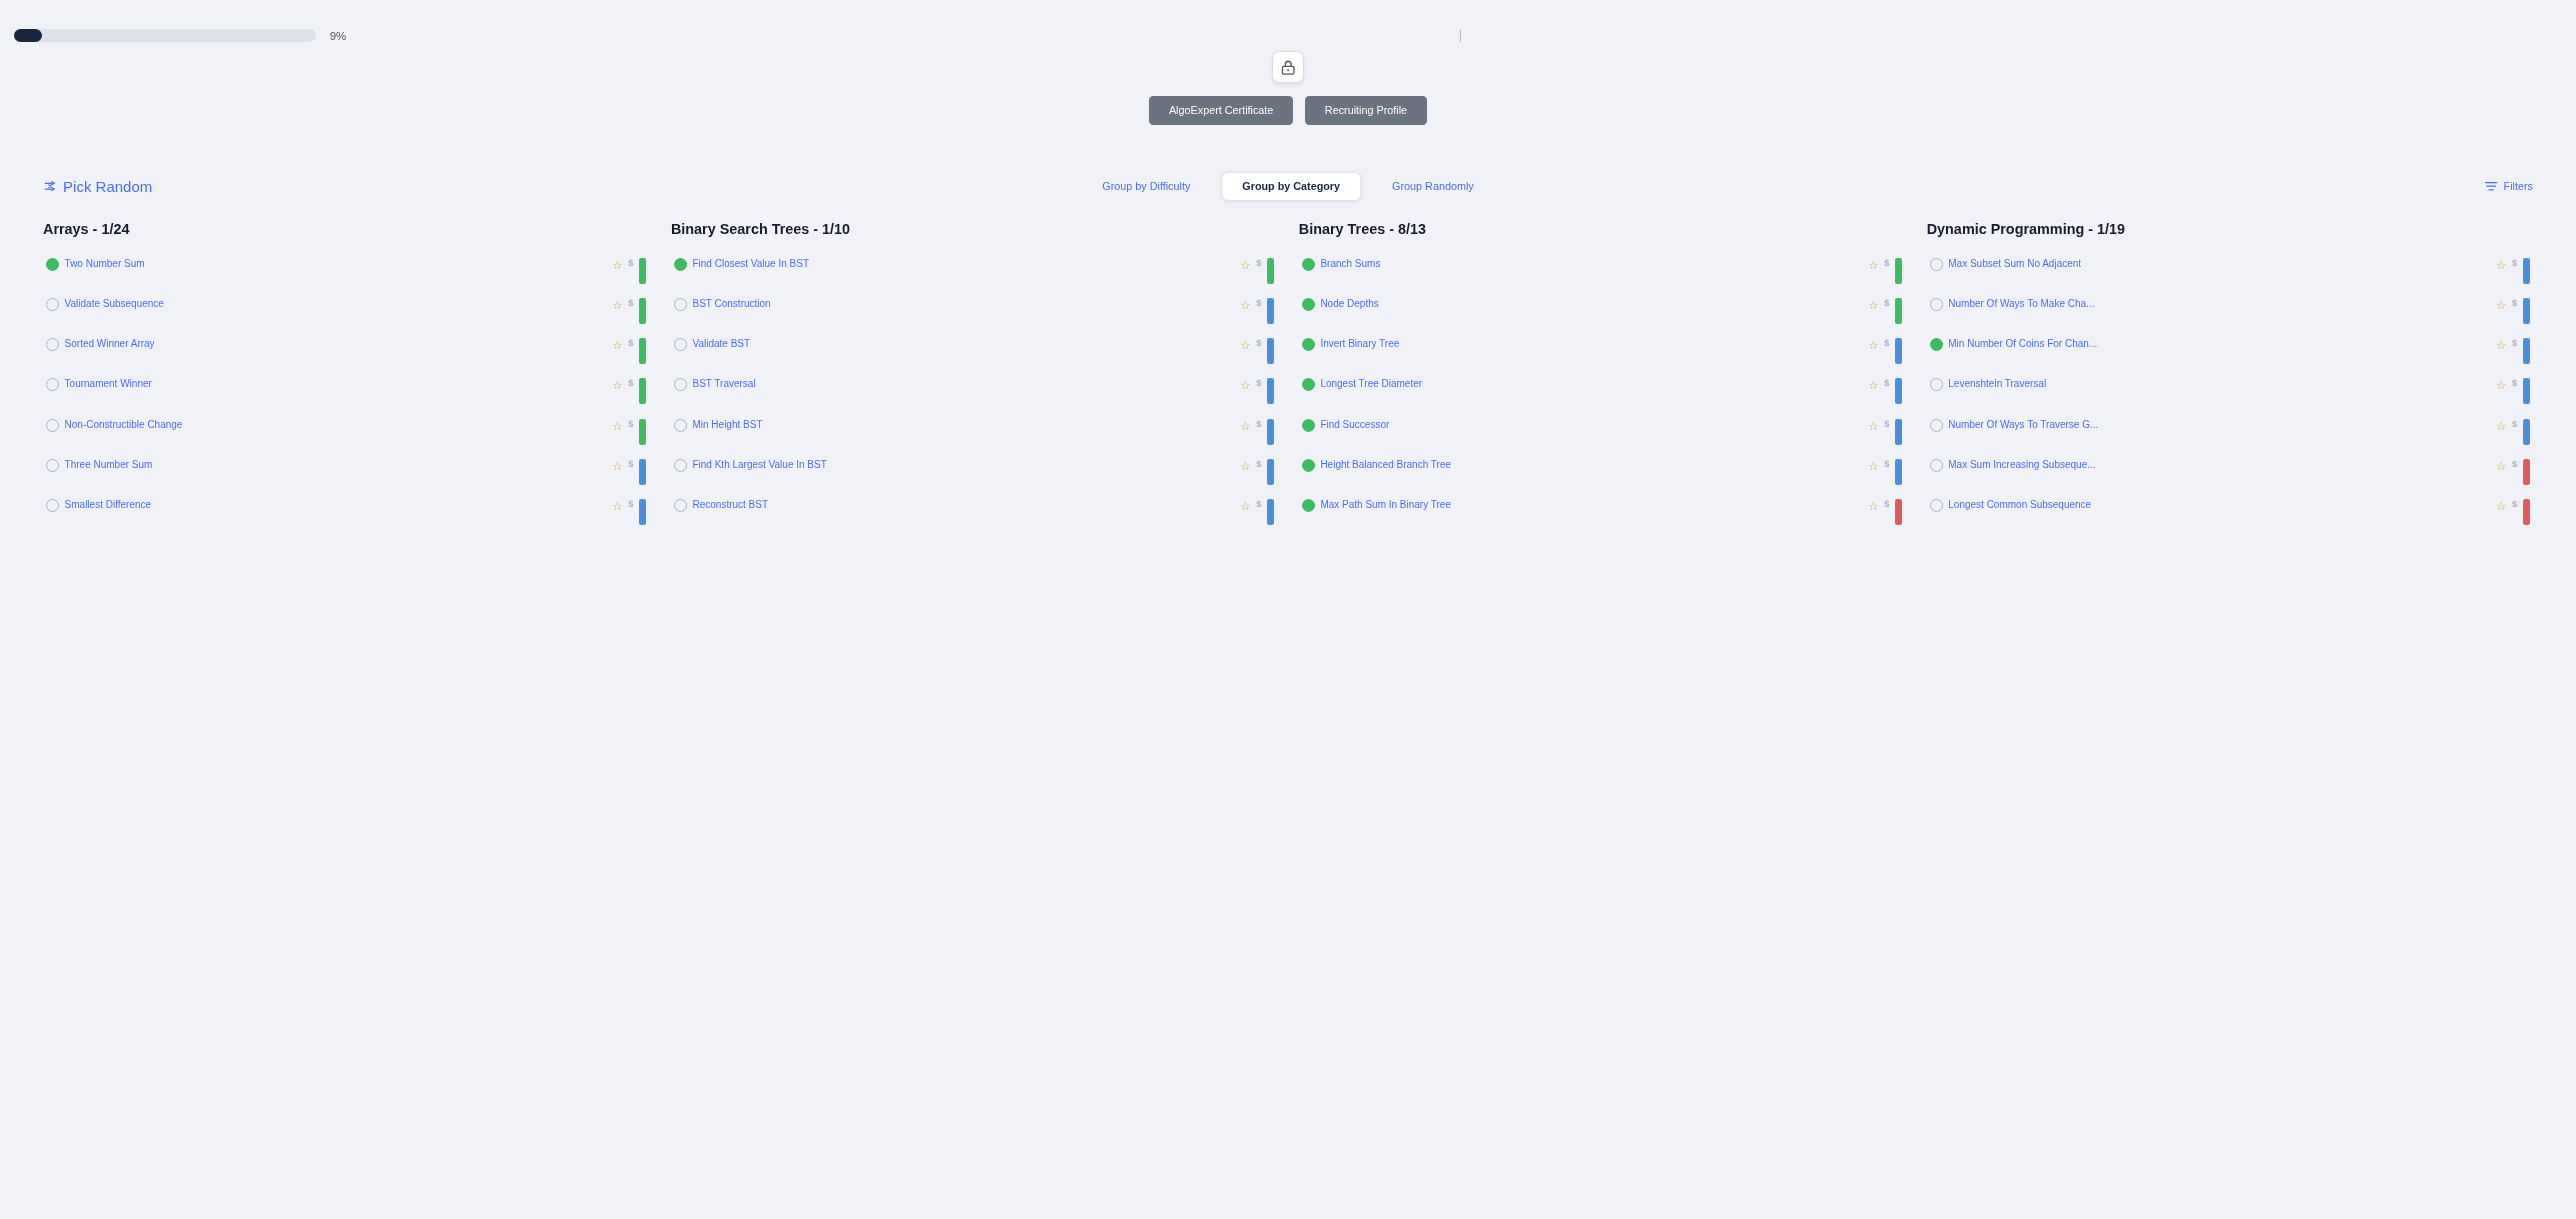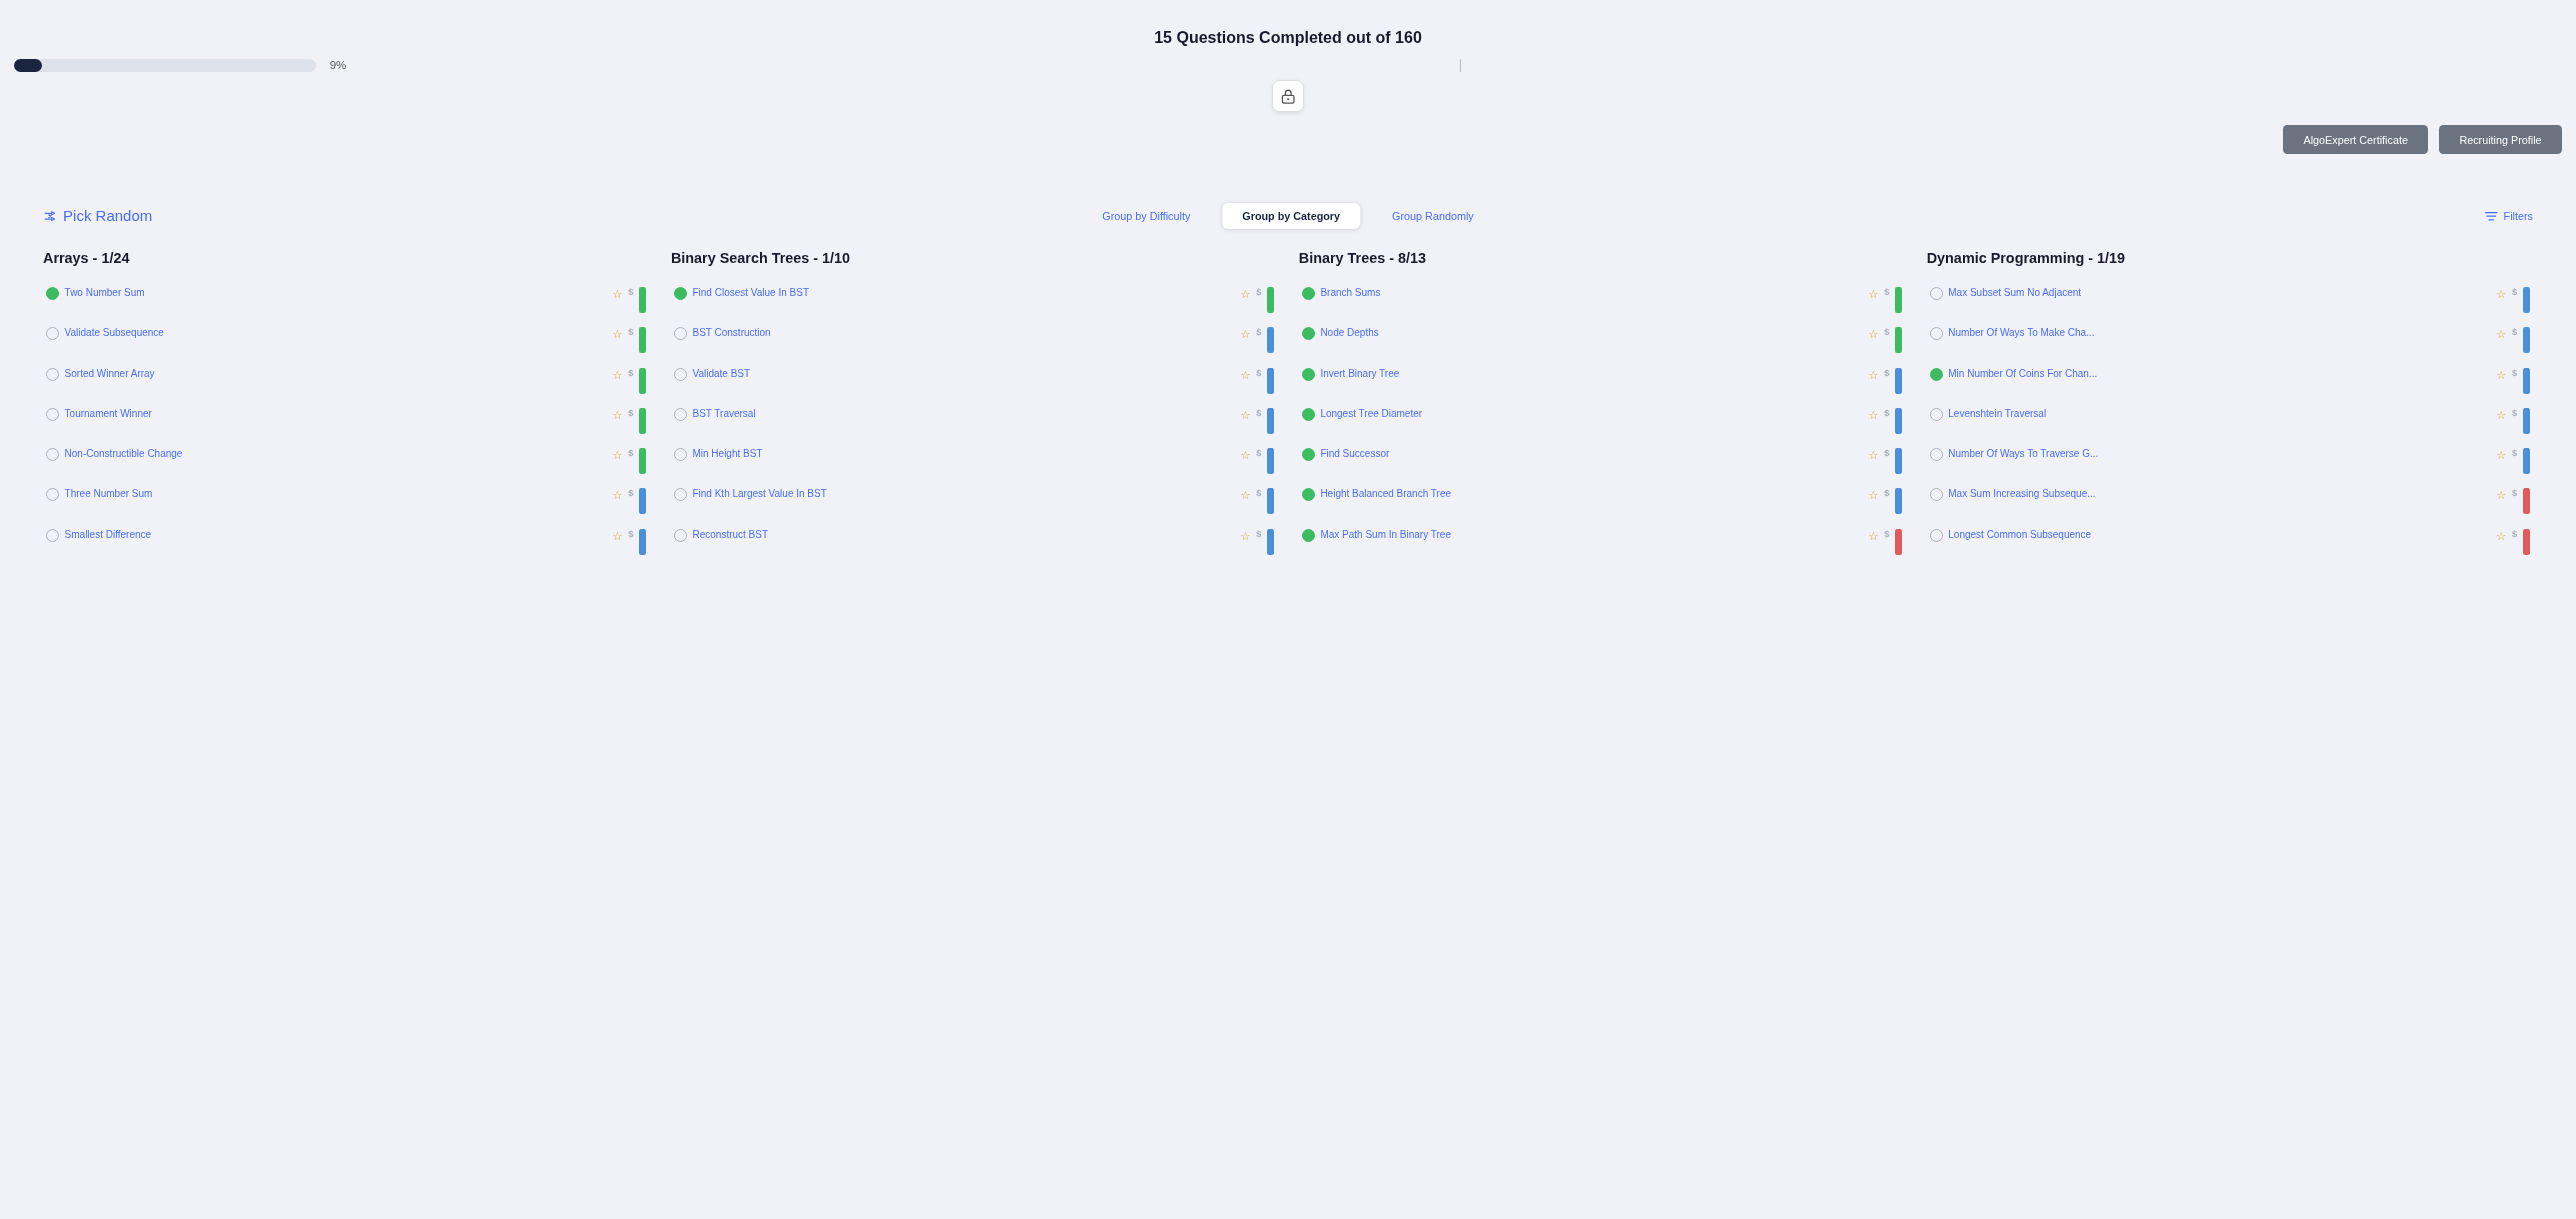--- a/index.html
+++ b/index.html
@@ -66,21 +66,21 @@
       border-radius: 7.2px;
       border: 0.7px solid #ddd;
       display: flex;
       align-items: center;
       justify-content: center;
       box-shadow: 0 1.4px 4.3px rgba(0,0,0,0.08);
     }
 
     .buttons-row {
       display: flex;
-      justify-content: flex-end;
+      justify-content: center;
       gap: 11.5px;
       margin-bottom: 5.7px;
     }
 
     .cert-btn, .profile-btn {
       padding: 8.6px 20px;
       border-radius: 4.3px;
       border: none;
       cursor: pointer;
       font-size: 10.8px;
@@ -227,21 +227,20 @@
       height: 13px;
       background: #bbb;
       border-radius: 1.4px;
       margin: 0 auto;
     }
   </style>
 </head>
 <body>
 
 <div class="top-section">
-  <div class="progress-title">15 Questions Completed out of 160</div>
   <div class="progress-bar-container">
     <div class="progress-bar-track">
       <div class="progress-bar-fill"></div>
     </div>
     <span class="progress-pct">9%</span>
     <div class="marker-line"></div>
   </div>
   <div class="lock-icon-wrapper">
     <div class="lock-icon-box">
       <svg width="14.4" height="16" viewBox="0 0 20 22" fill="none" xmlns="http://www.w3.org/2000/svg">

